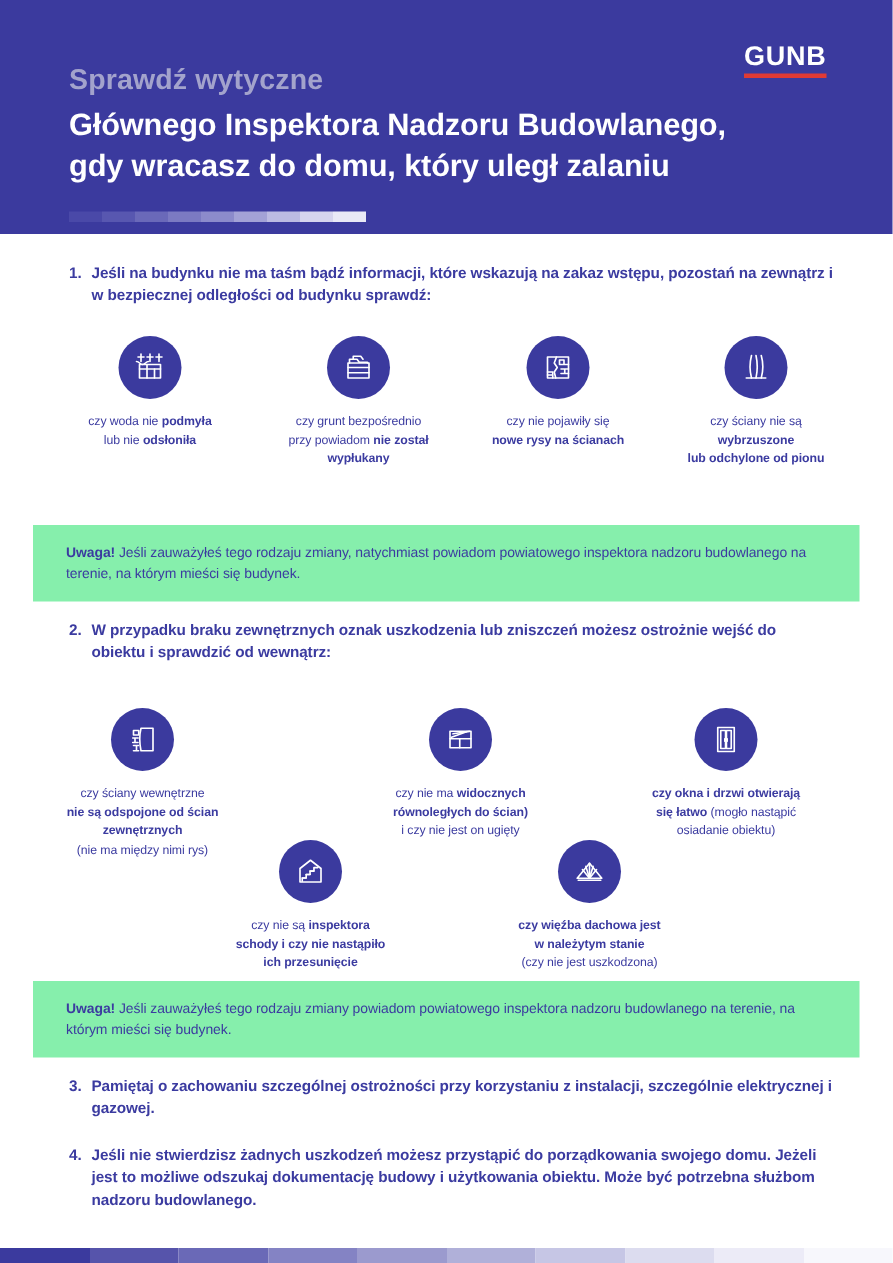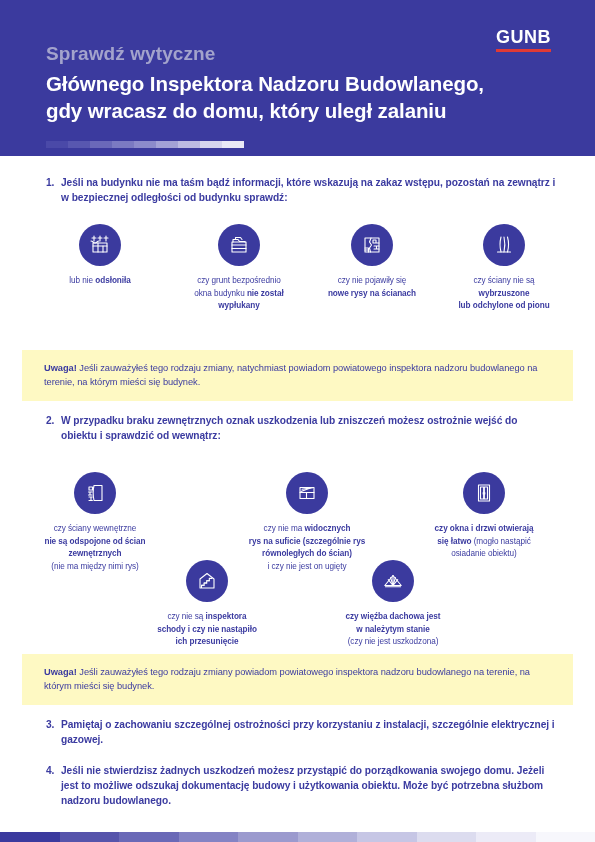--- a/index.html
+++ b/index.html
@@ -113,21 +113,21 @@
     font-weight: normal;
     letter-spacing: -0.05px;
   }
   .icon-caption b { font-weight: bold; }
 
   
   .notice {
     position: absolute;
     left: 22px;
     width: 551px;
-    background: #fef9c3;
+    background: #86efac;
     box-sizing: border-box;
     padding: 11px 20px 11px 22px;
     font-size: 9.3px;
     line-height: 1.55;
     color: #3b3ba0;
     letter-spacing: -0.05px;
   }
   .notice b { font-weight: bold; }
 
   
@@ -184,37 +184,38 @@
         <rect x="5" y="10" width="14" height="9"></rect>
         <path d="M5 13h14"></path>
           <path d="M10 10v9"></path>
           <path d="M15 13v6"></path>
         <path d="M4 5h4M10 5h4M16 5h4"></path>
         <path d="M6 3v5M12 3v5M18 3v5"></path>
         <path d="M3 8c2 0 2 2 4 2s2-2 4-2"></path>
       </svg>
     </div>
     <div class="icon-caption">
+      <div><span>czy woda nie </span><b>podmyła</b></div>
       <div><span>lub nie </span><b>odsłoniła</b></div>
     </div>
   </div>
 
   <div class="icon-item" style="left:159px; top:68px;">
     <div class="icon-circle">
       <svg width="24" height="24" viewBox="0 0 24 24" fill="none" stroke="#ffffff" stroke-width="1.1" stroke-linecap="round" stroke-linejoin="round">
         <path d="M5 9h14v10H5z"></path>
         <path d="M5 12h14"></path>
           <path d="M5 15.5h14"></path>
         <path d="M6 9V6.5h5l1.5 2H18V9"></path>
         <path d="M8.5 6.5V4.5h5l1.5 2"></path>
       </svg>
     </div>
     <div class="icon-caption">
       <div><span>czy grunt bezpośrednio</span></div>
-      <div><span>okna budynku </span><b>nie został</b></div>
+      <div><span>przy powiadom </span><b>nie został</b></div>
       <div><b>wypłukany</b></div>
     </div>
   </div>
 
   <div class="icon-item" style="left:292px; top:68px;">
     <div class="icon-circle">
       <svg width="24" height="24" viewBox="0 0 24 24" fill="none" stroke="#ffffff" stroke-width="1.1" stroke-linecap="round" stroke-linejoin="round">
         <rect x="5" y="5" width="14" height="14"></rect>
         <path d="M11 5l-1.5 4 2 3-2 3 1 4"></path>
         <path d="M13 7h3M13 7v3M16 7v3M13 10h6"></path>
@@ -275,21 +276,20 @@
       <svg width="24" height="24" viewBox="0 0 24 24" fill="none" stroke="#ffffff" stroke-width="1.1" stroke-linecap="round" stroke-linejoin="round">
         <rect x="5" y="6.5" width="14" height="11"></rect>
         <path d="M5 11.5h14"></path>
         <path d="M11.5 11.5v6"></path>
         <path d="M6 10.5L16 6.8"></path>
         <path d="M7 8.2L18 6.6"></path>
       </svg>
     </div>
     <div class="icon-caption">
       <div><span>czy nie ma </span><b>widocznych</b></div>
-      <div><b>rys na suficie (szczególnie rys</b></div>
       <div><b>równoległych do ścian)</b></div>
       <div><span>i czy nie jest on ugięty</span></div>
     </div>
   </div>
 
   <div class="icon-item" style="left:404px; top:316px;">
     <div class="icon-circle">
       <svg width="24" height="24" viewBox="0 0 24 24" fill="none" stroke="#ffffff" stroke-width="1.1" stroke-linecap="round" stroke-linejoin="round">
         <rect x="6.5" y="4" width="11" height="16"></rect>
         <rect x="8.5" y="6" width="3.2" height="12"></rect>

